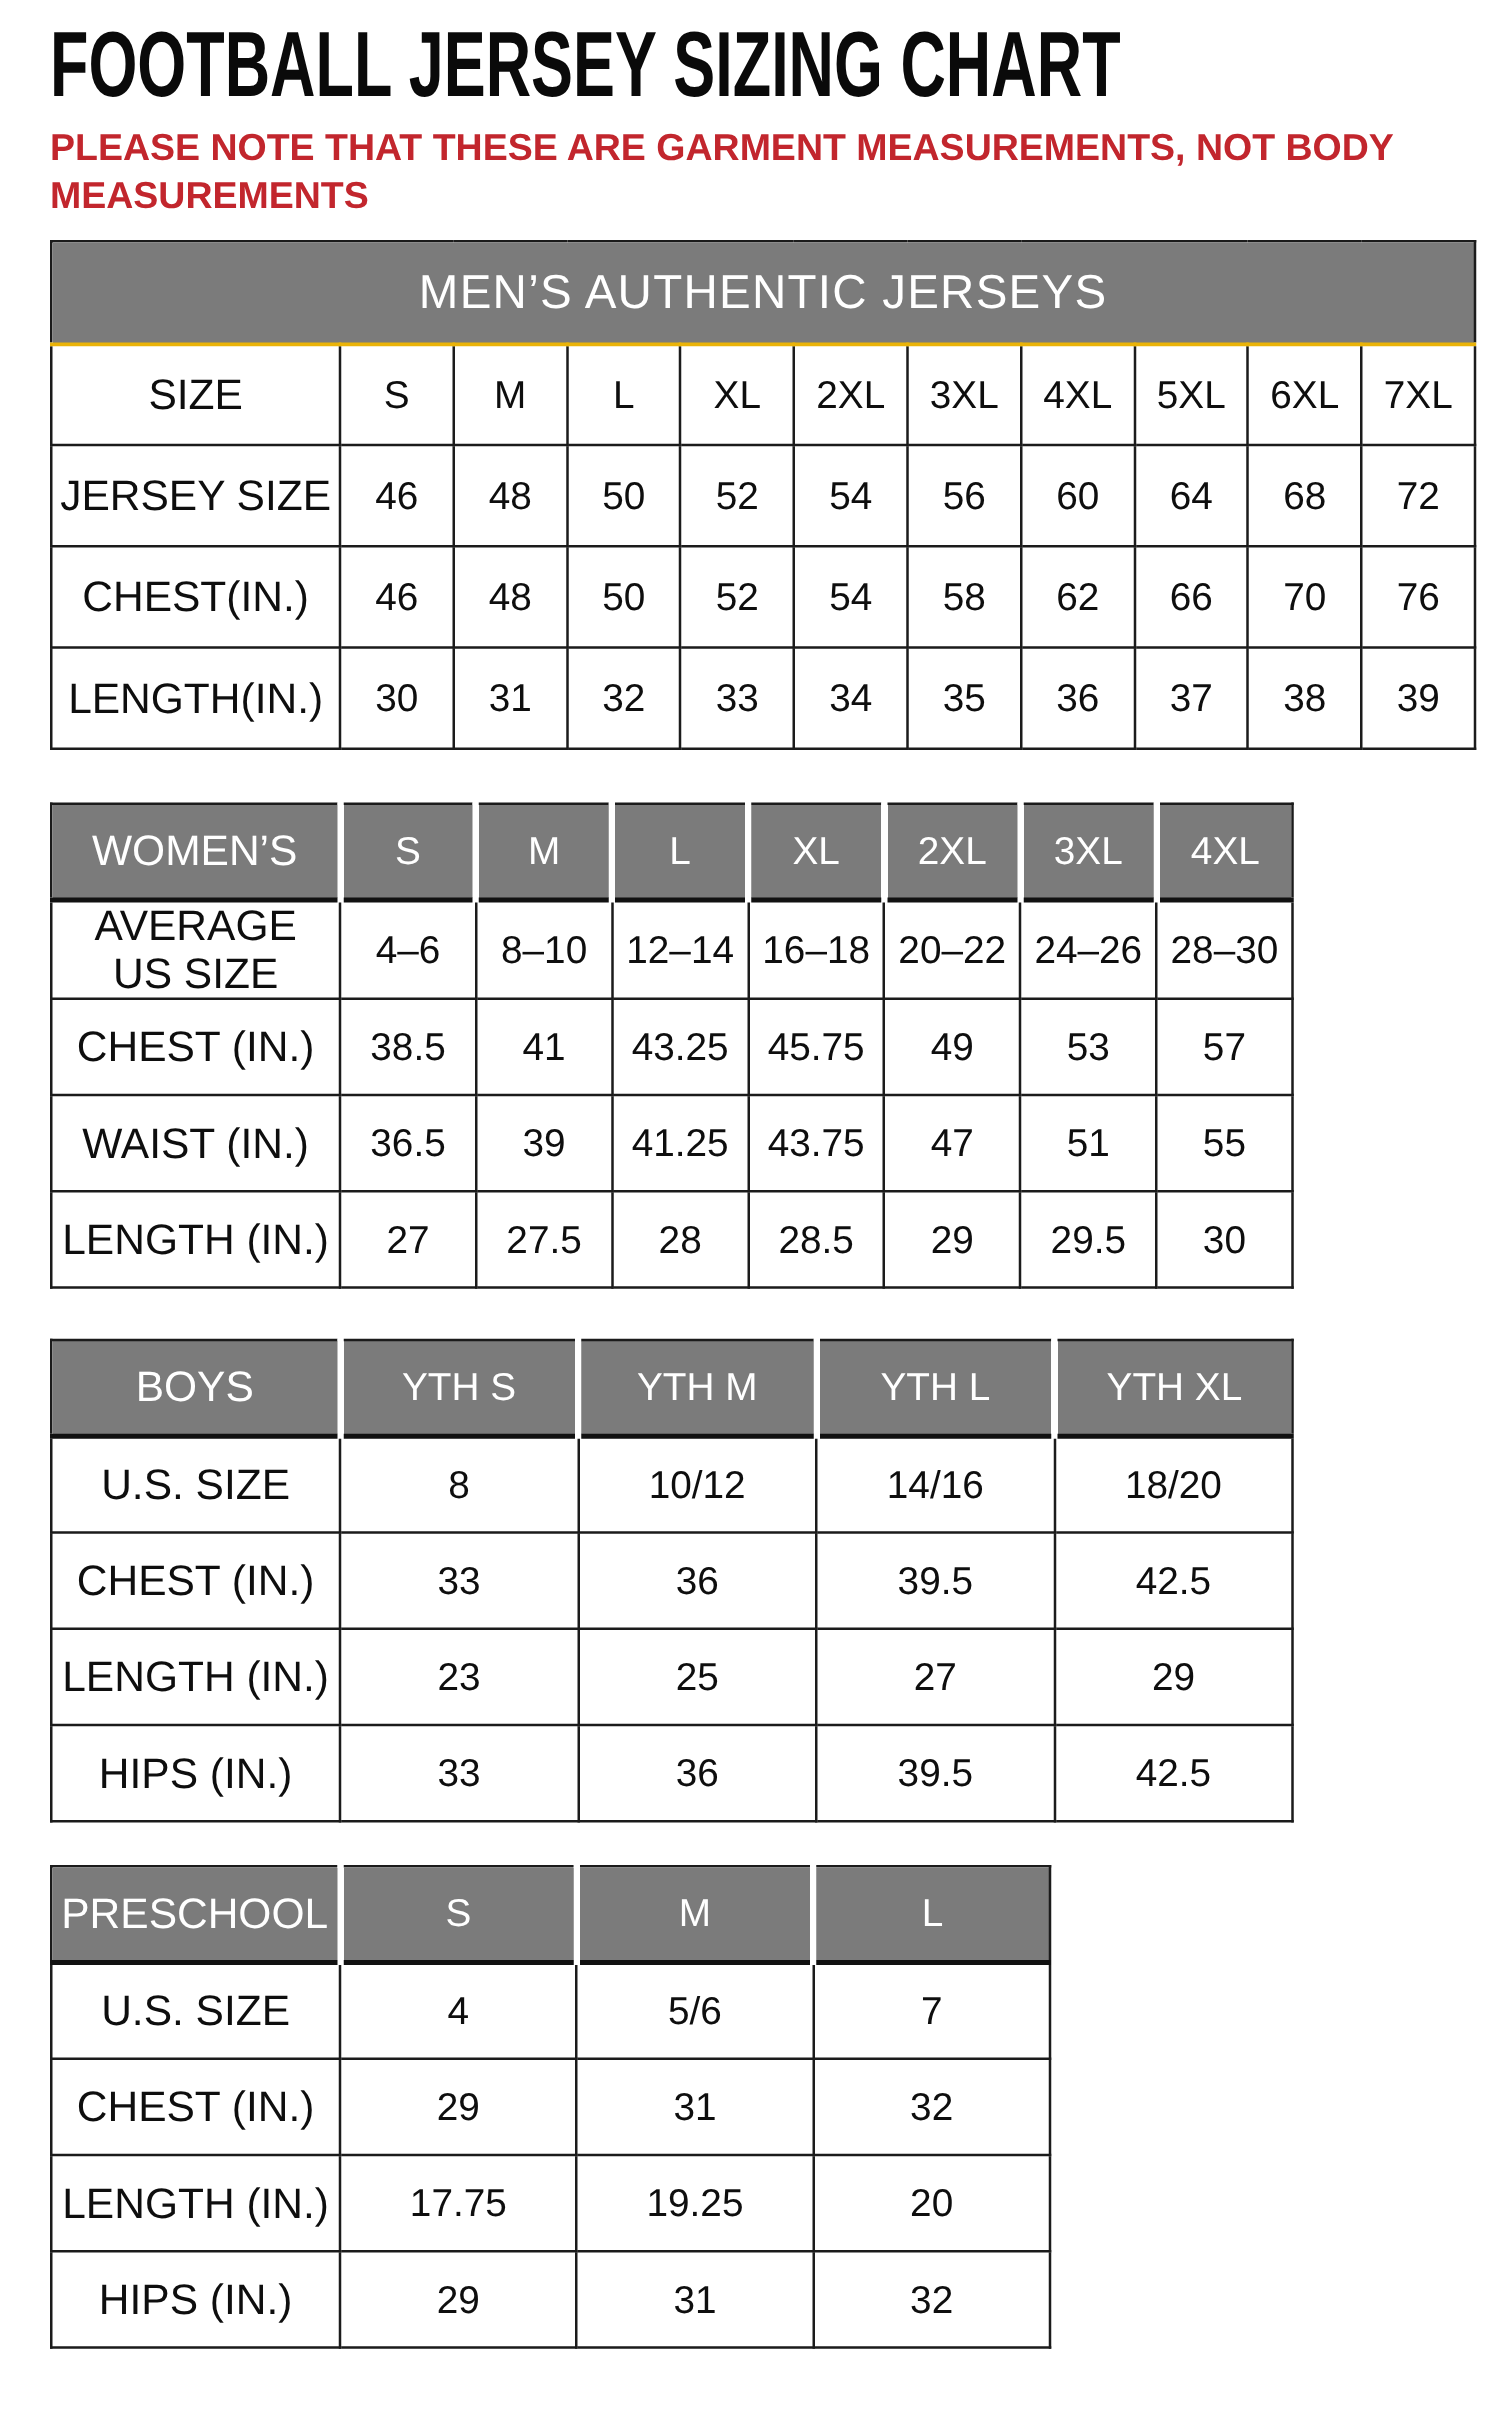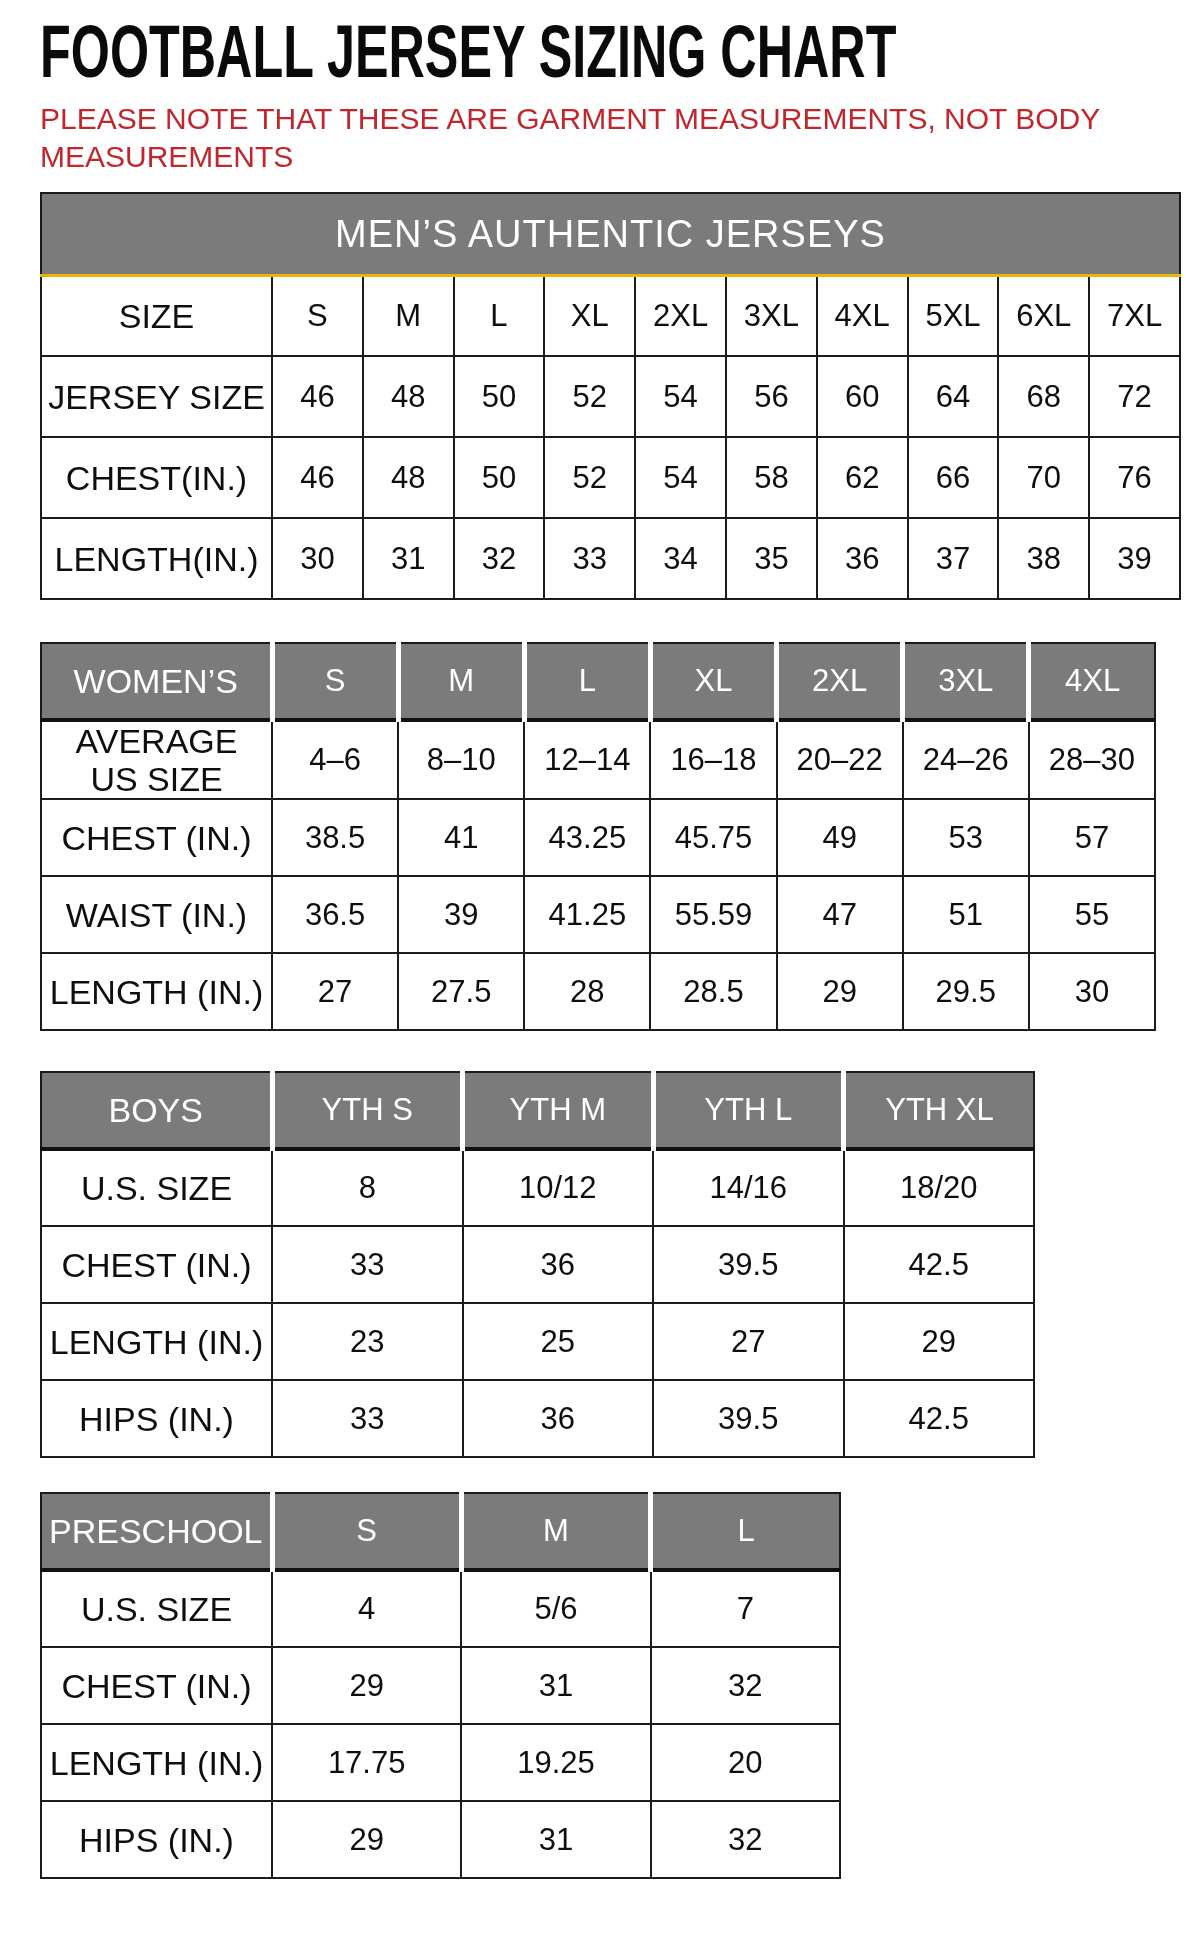--- a/index.html
+++ b/index.html
@@ -24,21 +24,21 @@
     color:#0a0a0a;white-space:nowrap;
   }
   h1.title .squeeze{
     display:inline-block;transform:scaleX(0.68);transform-origin:0 60%;
     letter-spacing:0px;
   }
 
   
   .note-top{
     margin-top:14px;max-width:1130px;
-    color:var(--red);font-size:30px;line-height:1.27;font-weight:400;
+    color:var(--red);font-size:30px;line-height:1.27;font-weight:700;
   }
   .note-bottom{
     margin:24px 0 0 0;
     color:var(--red);font-size:27px;white-space:nowrap;
     display:inline-block;transform:scaleX(0.93);transform-origin:0 50%;
   }
 
   
   table.sizing{
     border-collapse:collapse;table-layout:fixed;
@@ -58,21 +58,21 @@
   .sizing tr.head td{
     background:var(--gray);color:#ffffff;
     height:77px;border-bottom:4px solid #111;
   }
   .sizing tr.head td + td{border-left:5px solid #ffffff;}
   .sizing td.rlabel{white-space:pre-line;line-height:1.12;font-size:34px;}
 
   
   table.mens{width:1141px;margin-top:16px;}
   .mens td{height:81px;}
-  table.womens{width:1116px;margin-top:42px;}
+  table.womens{width:995px;margin-top:42px;}
   table.boys{width:995px;margin-top:40px;padding-left:26px;}
   table.preschool{width:801px;margin-top:34px;}
 </style>
 </head>
 <body>
 
 <div class="page">
 
   <h1 class="title"><span class="squeeze">FOOTBALL JERSEY SIZING CHART</span></h1>
 
@@ -192,21 +192,21 @@
           <td>45.75</td>
           <td>49</td>
           <td>53</td>
           <td>57</td>
         </tr>
         <tr>
           <td class="rlabel">WAIST (IN.)</td>
           <td>36.5</td>
           <td>39</td>
           <td>41.25</td>
-          <td>55.59</td>
+          <td>43.75</td>
           <td>47</td>
           <td>51</td>
           <td>55</td>
         </tr>
         <tr>
           <td class="rlabel">LENGTH (IN.)</td>
           <td>27</td>
           <td>27.5</td>
           <td>28</td>
           <td>28.5</td>

